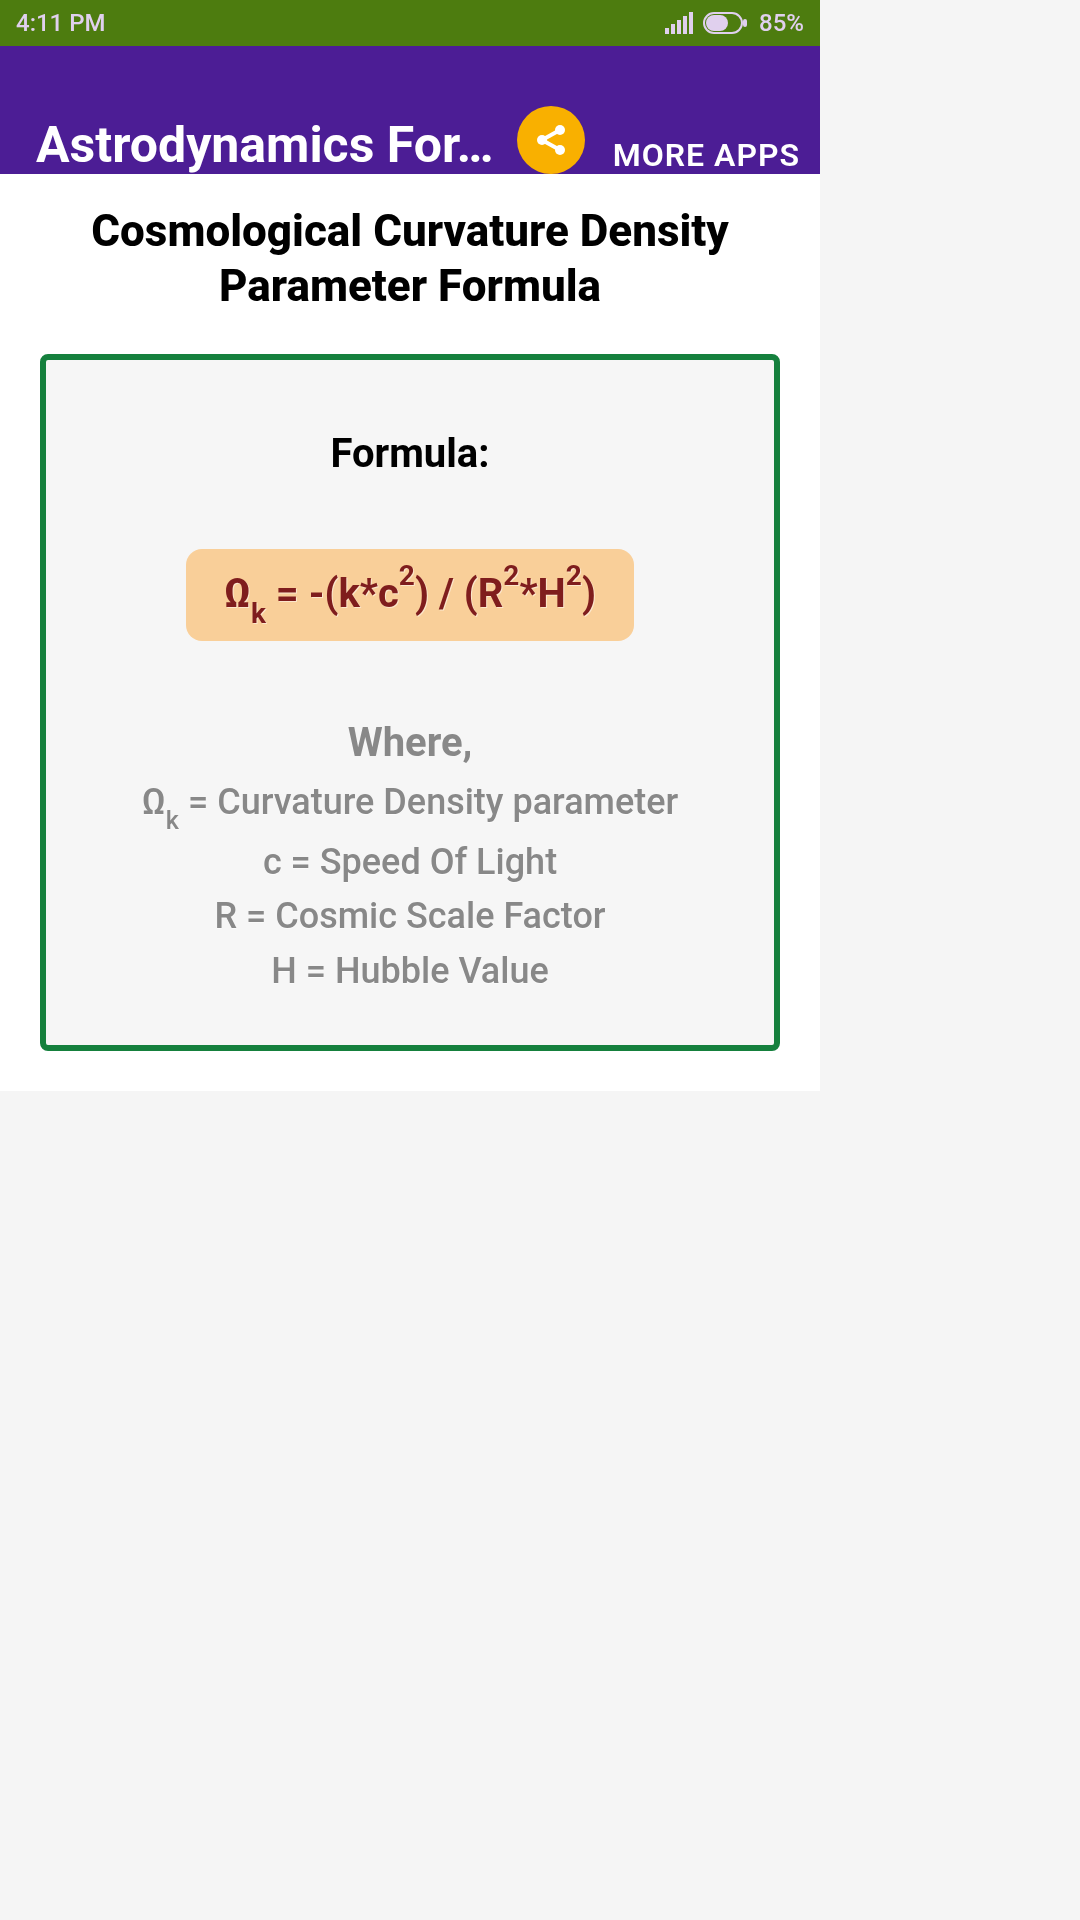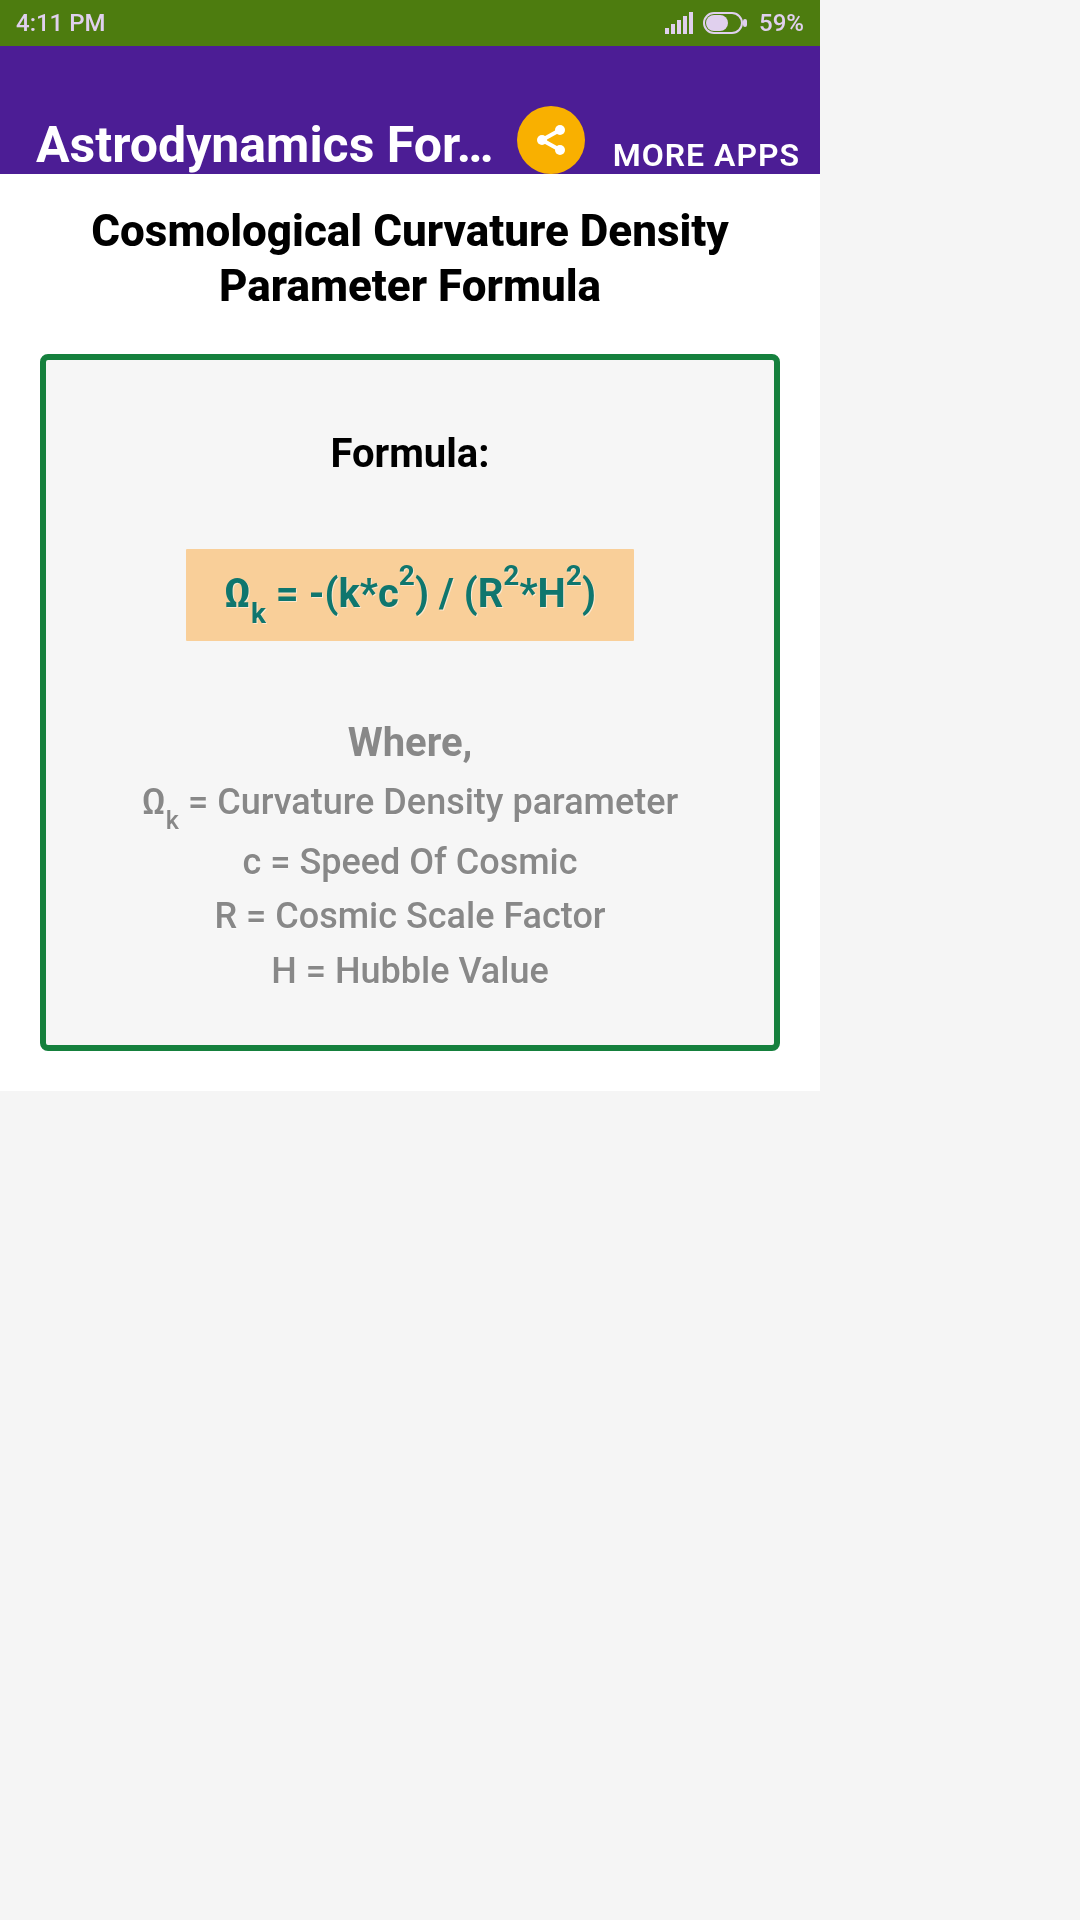--- a/index.html
+++ b/index.html
@@ -102,25 +102,25 @@
     }
     .formula-label {
       font-size: 40px;
       font-weight: 700;
       color: #000000;
       margin-bottom: 72px;
     }
     .formula-box {
       display: inline-block;
       background: #f9cf99;
-      border-radius: 1px;
+      border-radius: 16px;
       padding: 18px 38px;
       font-size: 40px;
       font-weight: 700;
-      color: #0f766e;
+      color: #7f1d1d;
       text-shadow: 1px 1px 0 rgba(255,255,255,0.5);
     }
     .formula-box sub, .where-line sub {
       font-size: 0.7em;
       position: relative;
       top: 0.25em;
     }
     .formula-box sup {
       font-size: 0.7em;
       position: relative;
@@ -161,21 +161,21 @@
           <rect x="24" y="0" width="4" height="22" fill="#e0d0ee"></rect>
         </svg>
       </span>
       <span class="battery-icon">
         <svg width="46" height="22" viewBox="0 0 46 22">
           <rect x="1" y="1" width="38" height="20" rx="10" ry="10" fill="none" stroke="#e0d0ee" stroke-width="2"></rect>
           <rect x="3" y="3" width="22" height="16" rx="8" ry="8" fill="#e0d0ee"></rect>
           <rect x="40" y="7" width="4" height="8" rx="2" fill="#e0d0ee"></rect>
         </svg>
       </span>
-      <span>59%</span>
+      <span>85%</span>
     </div>
   </div>
 
   <div class="app-bar">
     <div class="app-title">Astrodynamics For…</div>
     <div class="share-btn">
       <span>
         <svg width="36" height="36" viewBox="0 0 36 36">
           <circle cx="27" cy="8" r="5" fill="#ffffff"></circle>
           <circle cx="9" cy="18" r="5" fill="#ffffff"></circle>
@@ -198,20 +198,20 @@
 
       <div class="formula-box">
         <span>Ω</span><sub>k</sub><span> = -(k*c</span><sup>2</sup><span>) / (R</span><sup>2</sup><span>*H</span><sup>2</sup><span>)</span>
       </div>
 
       <div class="where-block">
         <div class="where-heading">Where,</div>
         <div class="where-line">
           <span>Ω</span><sub>k</sub><span> = Curvature Density parameter</span>
         </div>
-        <div class="where-line">c = Speed Of Cosmic</div>
+        <div class="where-line">c = Speed Of Light</div>
         <div class="where-line">R = Cosmic Scale Factor</div>
         <div class="where-line">H = Hubble Value</div>
       </div>
     </div>
   </div>
 
 </div>
 
 </body></html>

